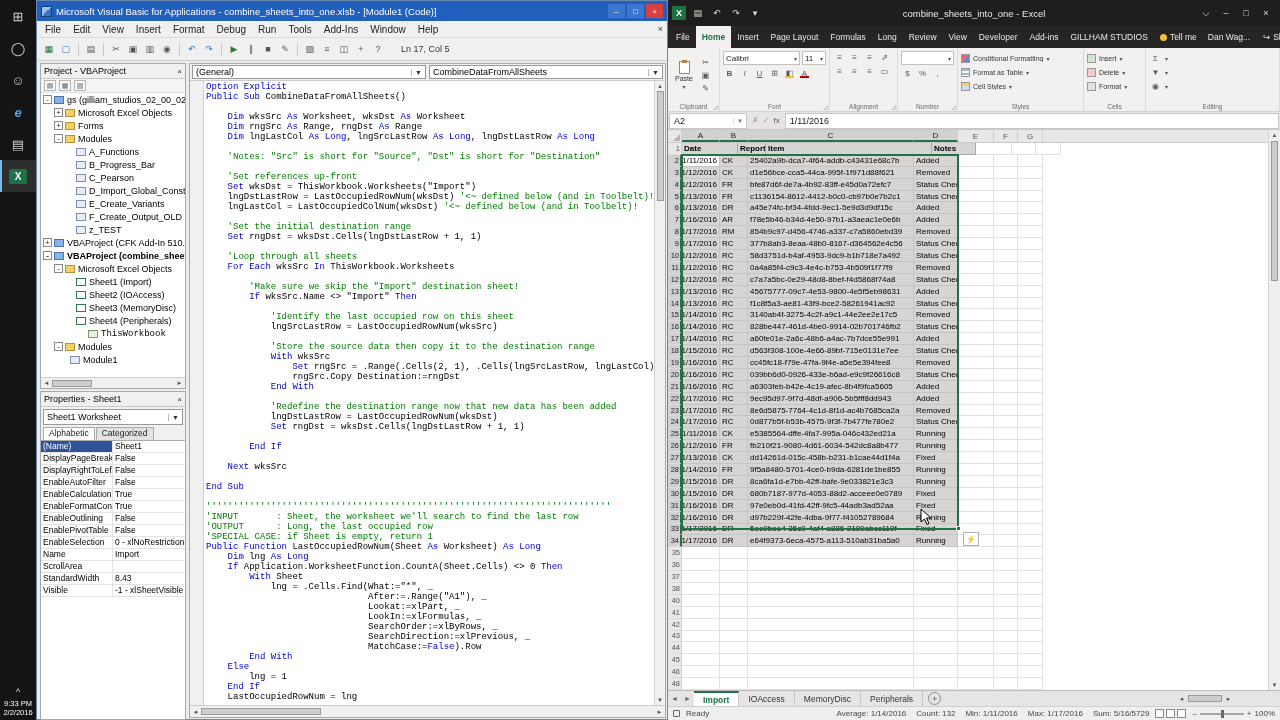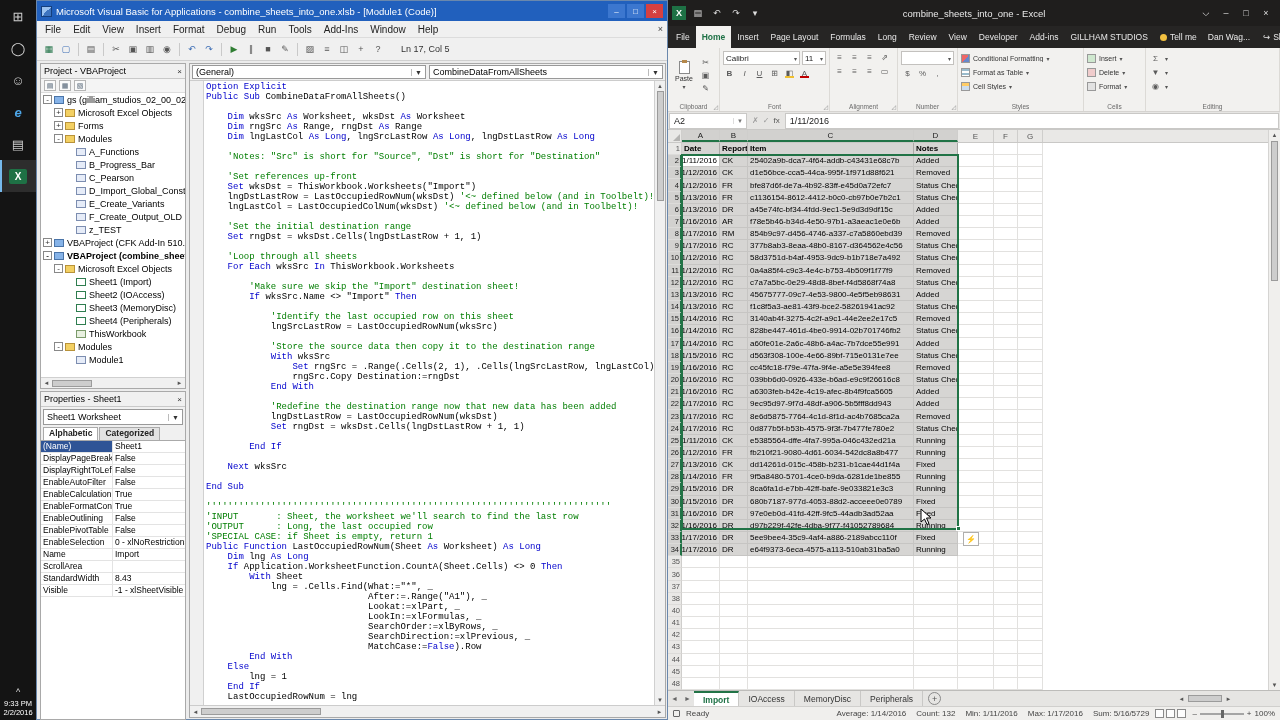--- a/index.html
+++ b/index.html
@@ -49,21 +49,21 @@
 .ti-sheet{background:#fff;border:1px solid #2e7d4f;}
 .ti-workbook{background:#e8f0e0;border:1px solid #7a9a6a;}
 .ti-module{background:#e6ecf8;border:1px solid #7c8db0;}
 .hscroll{height:11px;background:#f0f0f0;border-top:1px solid #d0d0d0;display:flex;align-items:center;flex:none;}
 .harr{width:11px;text-align:center;font-size:6px;color:#555;}
 .hthumb{height:7px;width:40px;background:#cdcdcd;border:1px solid #9b9b9b;}
 
 .props-selector{height:16px;background:#fff;border:1px solid #999;margin:2px 2px 1px;font-size:9px;display:flex;align-items:center;padding:0 3px;flex:none;}
 .props-selector .arr{margin-left:auto;font-size:7px;color:#333;border-left:1px solid #bbb;padding-left:3px;}
 .props-tabs{display:flex;font-size:8.5px;height:14px;padding:1px 2px 0;gap:1px;flex:none;}
-.ptab{padding:0 5px;border:1px solid #aaa;border-bottom:none;background:#e2e2e2;color:#222;font-weight:bold;}
+.ptab{padding:0 5px;border:1px solid #aaa;border-bottom:none;background:#e2e2e2;color:#222;}
 .ptab.active{background:#fff;}
 .props-grid{flex:1;background:#fff;border-top:1px solid #aaa;overflow:hidden;font-size:8.5px;color:#000;}
 .prow{display:flex;height:12px;border-bottom:1px solid #e3e3e3;}
 .pname{width:72px;border-right:1px solid #e3e3e3;padding-left:2px;overflow:hidden;white-space:nowrap;flex:none;}
 .pname.sel{background:#2f5496;color:#fff;}
 .pval{flex:1;padding-left:2px;overflow:hidden;white-space:nowrap;}
 
 .vba-code{position:absolute;left:152px;top:62px;right:1px;bottom:1px;background:#fff;border:1px solid #a9a9a9;display:flex;flex-direction:column;overflow:hidden;}
 .code-drop{height:17px;display:flex;border-bottom:1px solid #ccc;background:#f0f0f0;gap:3px;padding:1px 2px;flex:none;}
 .cdrop{flex:1;background:#fff;border:1px solid #999;font-size:9px;display:flex;align-items:center;padding:2px 3px;overflow:hidden;white-space:nowrap;}
@@ -334,31 +334,31 @@
           <div class="tree-row" style="padding-left: 24px;">
             <span class="tspace"></span>
             <span class="ticon ti-sheet"></span>
             <span>Sheet3 (MemoryDisc)</span>
           </div>
           <div class="tree-row" style="padding-left: 24px;">
             <span class="tspace"></span>
             <span class="ticon ti-sheet"></span>
             <span>Sheet4 (Peripherals)</span>
           </div>
-          <div class="tree-row" style="padding-left: 24px;">
+          <div class="tree-row" style="padding-left: 36px; font-family: Liberation Mono, monospace;">
             <span class="tspace"></span>
             <span class="ticon ti-workbook"></span>
             <span>ThisWorkbook</span>
           </div>
           <div class="tree-row" style="padding-left: 13px;">
             <span class="tgl">-</span>
             <span class="ticon ti-folder"></span>
             <span>Modules</span>
           </div>
-          <div class="tree-row" style="padding-left: 24px;">
+          <div class="tree-row" style="padding-left: 18px;">
             <span class="tspace"></span>
             <span class="ticon ti-module"></span>
             <span>Module1</span>
           </div>
         </div>
       <div class="hscroll">
         <span class="harr">◄</span>
           <span class="hthumb"></span>
           <span class="harr" style="margin-left:auto;">►</span>
       </div>
@@ -650,21 +650,21 @@
         <div class="chcell sel" style="width: 166px;">C</div>
         <div class="chcell sel" style="width: 44px;">D</div>
         <div class="chcell" style="width: 36px;">E</div>
         <div class="chcell" style="width: 24px;">F</div>
         <div class="chcell" style="width: 25px;">G</div>
         <div class="chfill"></div>
       </div>
     <div class="xl-rows" id="xl-rows">
         <div class="xrow">
           <div class="rh">1</div>
-          <div class="xc hdr" style="width: 38px;">Date</div>
+          <div class="xc hdr" style="width: 56px;">Date</div>
           <div class="xc hdr" style="width: 28px;">Reporter</div>
           <div class="xc hdr" style="width: 166px; text-align: right;">Item</div>
           <div class="xc hdr" style="width: 44px;">Notes</div>
           <div class="xc" style="width: 36px;"></div>
           <div class="xc" style="width: 24px;"></div>
           <div class="xc" style="width: 25px;"></div>
           <div class="xfill"></div>
         </div>
         <div class="xrow">
           <div class="rh sel">2</div>
@@ -1123,20 +1123,31 @@
           <div class="xc" style="width: 28px;"></div>
           <div class="xc" style="width: 166px;"></div>
           <div class="xc" style="width: 44px;"></div>
           <div class="xc" style="width: 36px;"></div>
           <div class="xc" style="width: 24px;"></div>
           <div class="xc" style="width: 25px;"></div>
           <div class="xfill"></div>
         </div>
         <div class="xrow">
           <div class="rh">45</div>
+          <div class="xc" style="width: 38px;"></div>
+          <div class="xc" style="width: 28px;"></div>
+          <div class="xc" style="width: 166px;"></div>
+          <div class="xc" style="width: 44px;"></div>
+          <div class="xc" style="width: 36px;"></div>
+          <div class="xc" style="width: 24px;"></div>
+          <div class="xc" style="width: 25px;"></div>
+          <div class="xfill"></div>
+        </div>
+        <div class="xrow">
+          <div class="rh">46</div>
           <div class="xc" style="width: 38px;"></div>
           <div class="xc" style="width: 28px;"></div>
           <div class="xc" style="width: 166px;"></div>
           <div class="xc" style="width: 44px;"></div>
           <div class="xc" style="width: 36px;"></div>
           <div class="xc" style="width: 24px;"></div>
           <div class="xc" style="width: 25px;"></div>
           <div class="xfill"></div>
         </div>
         <div class="xrow">

